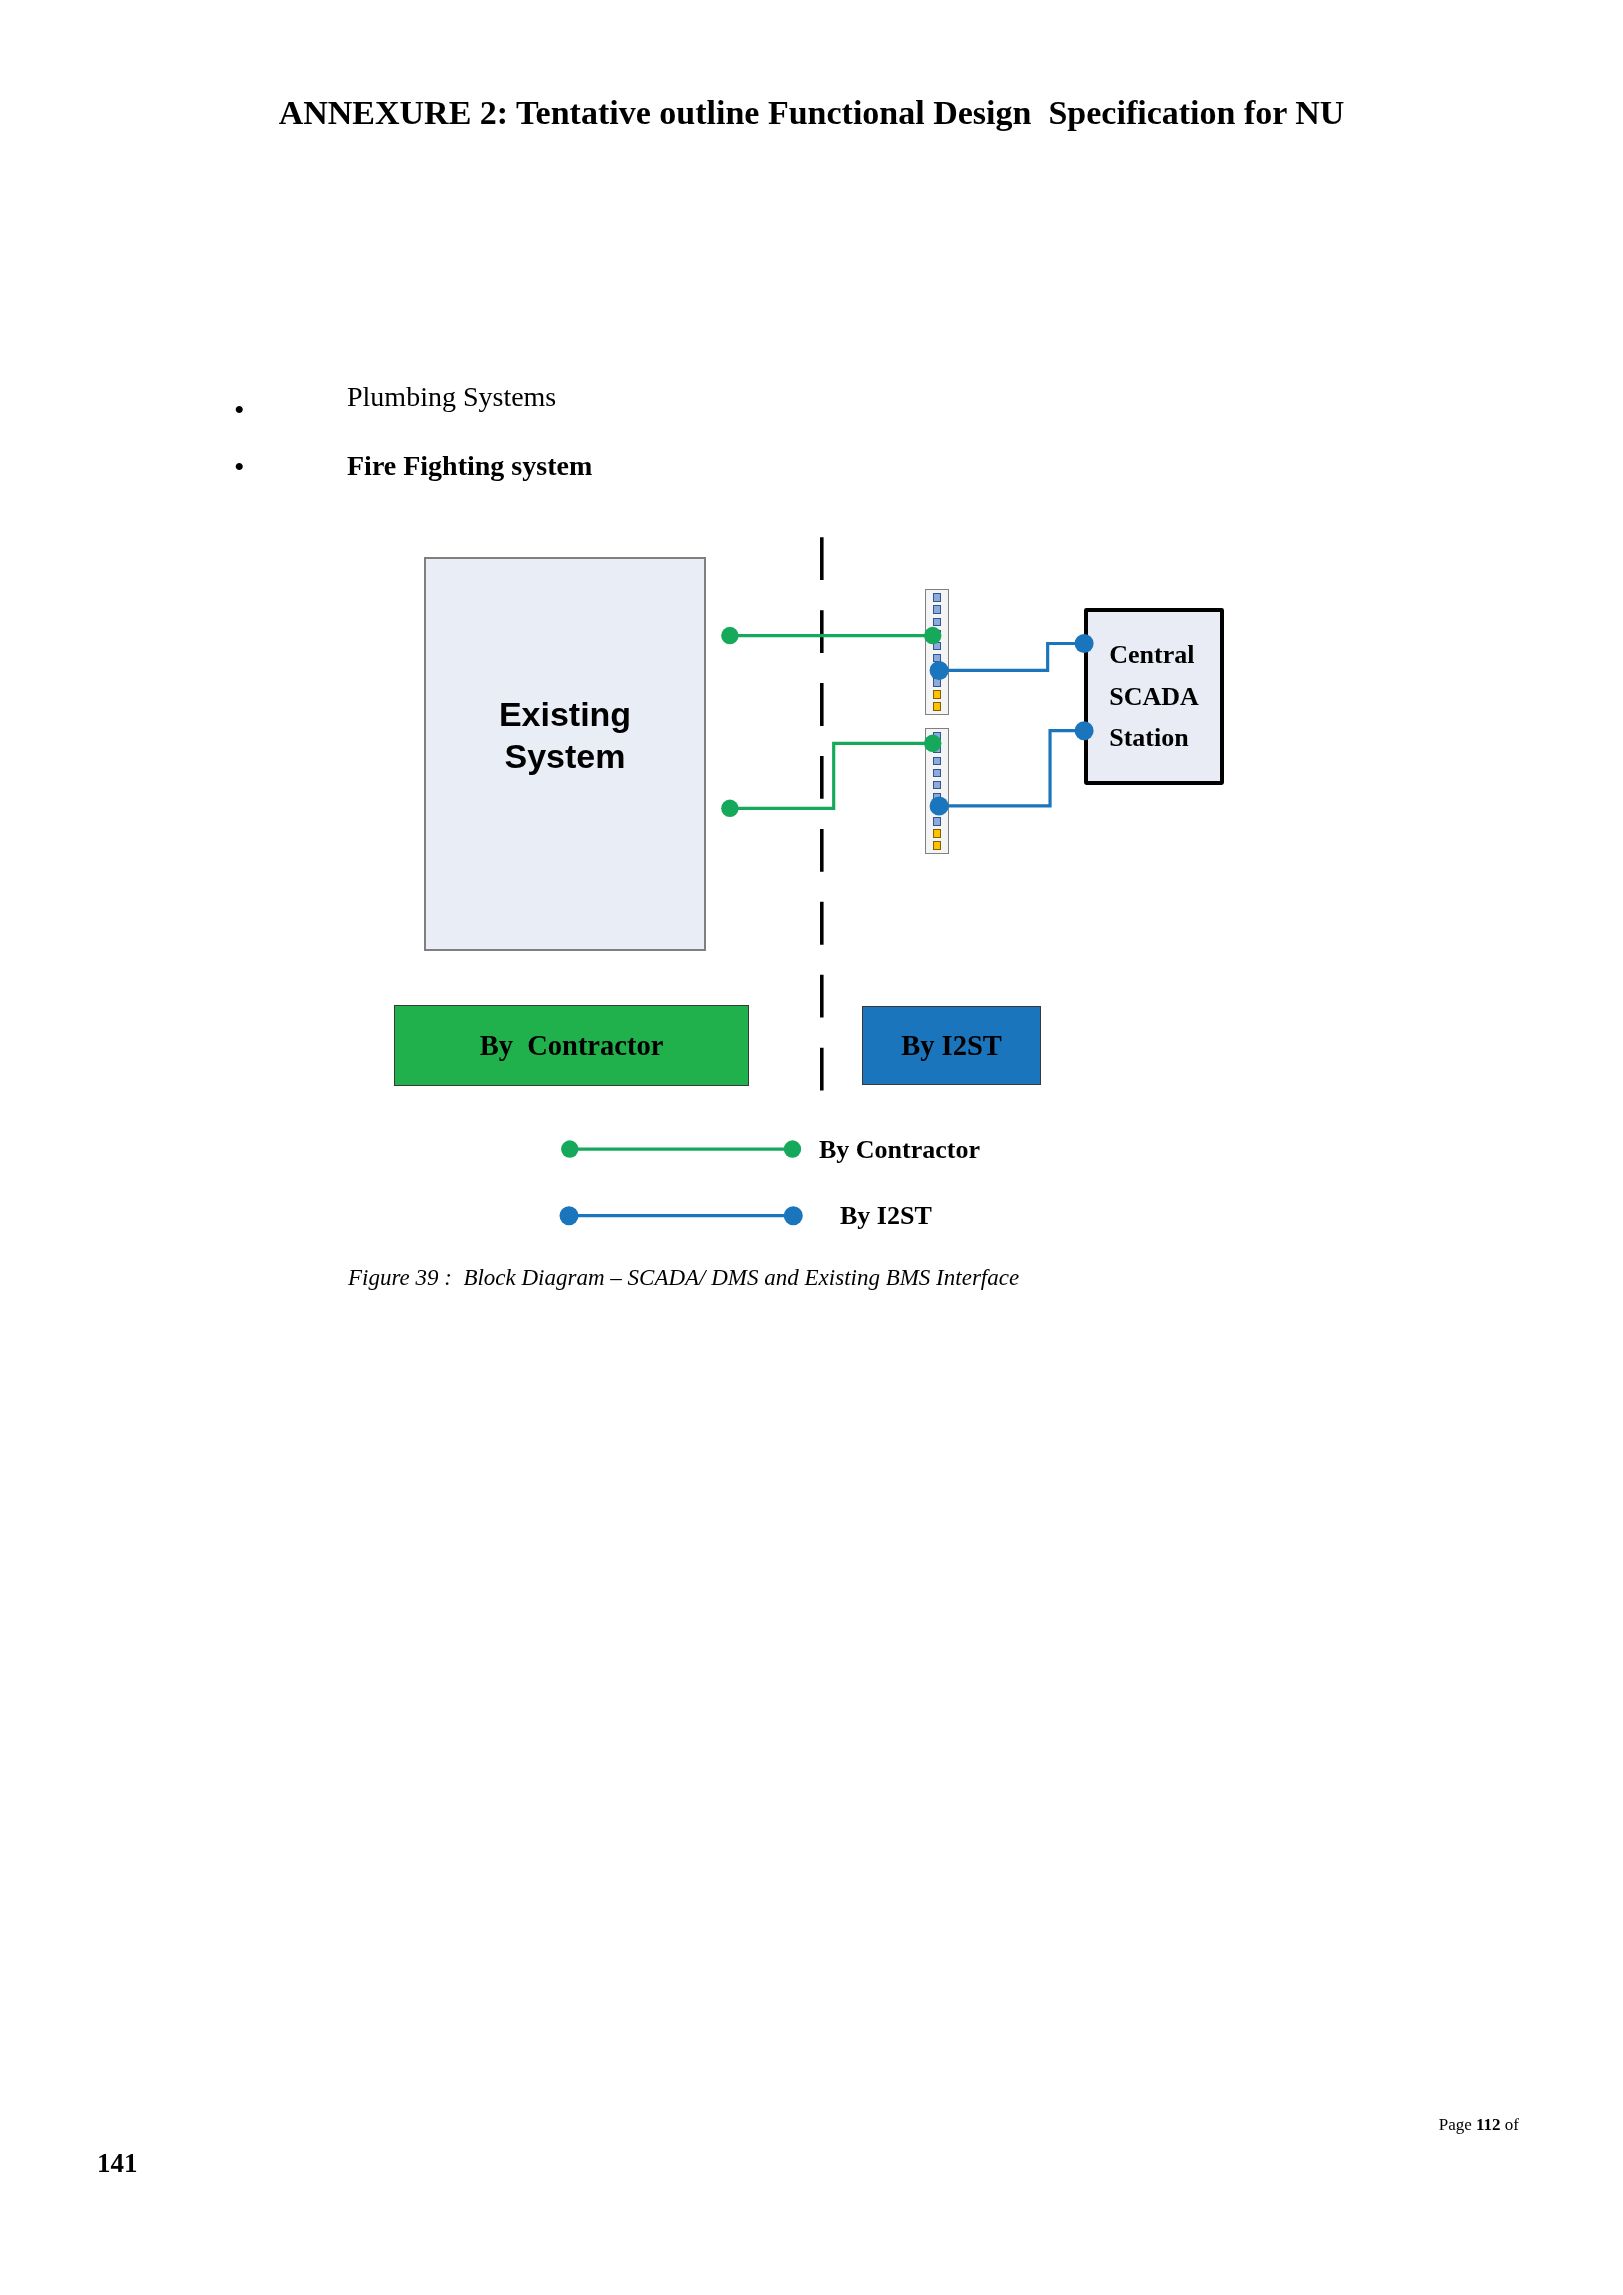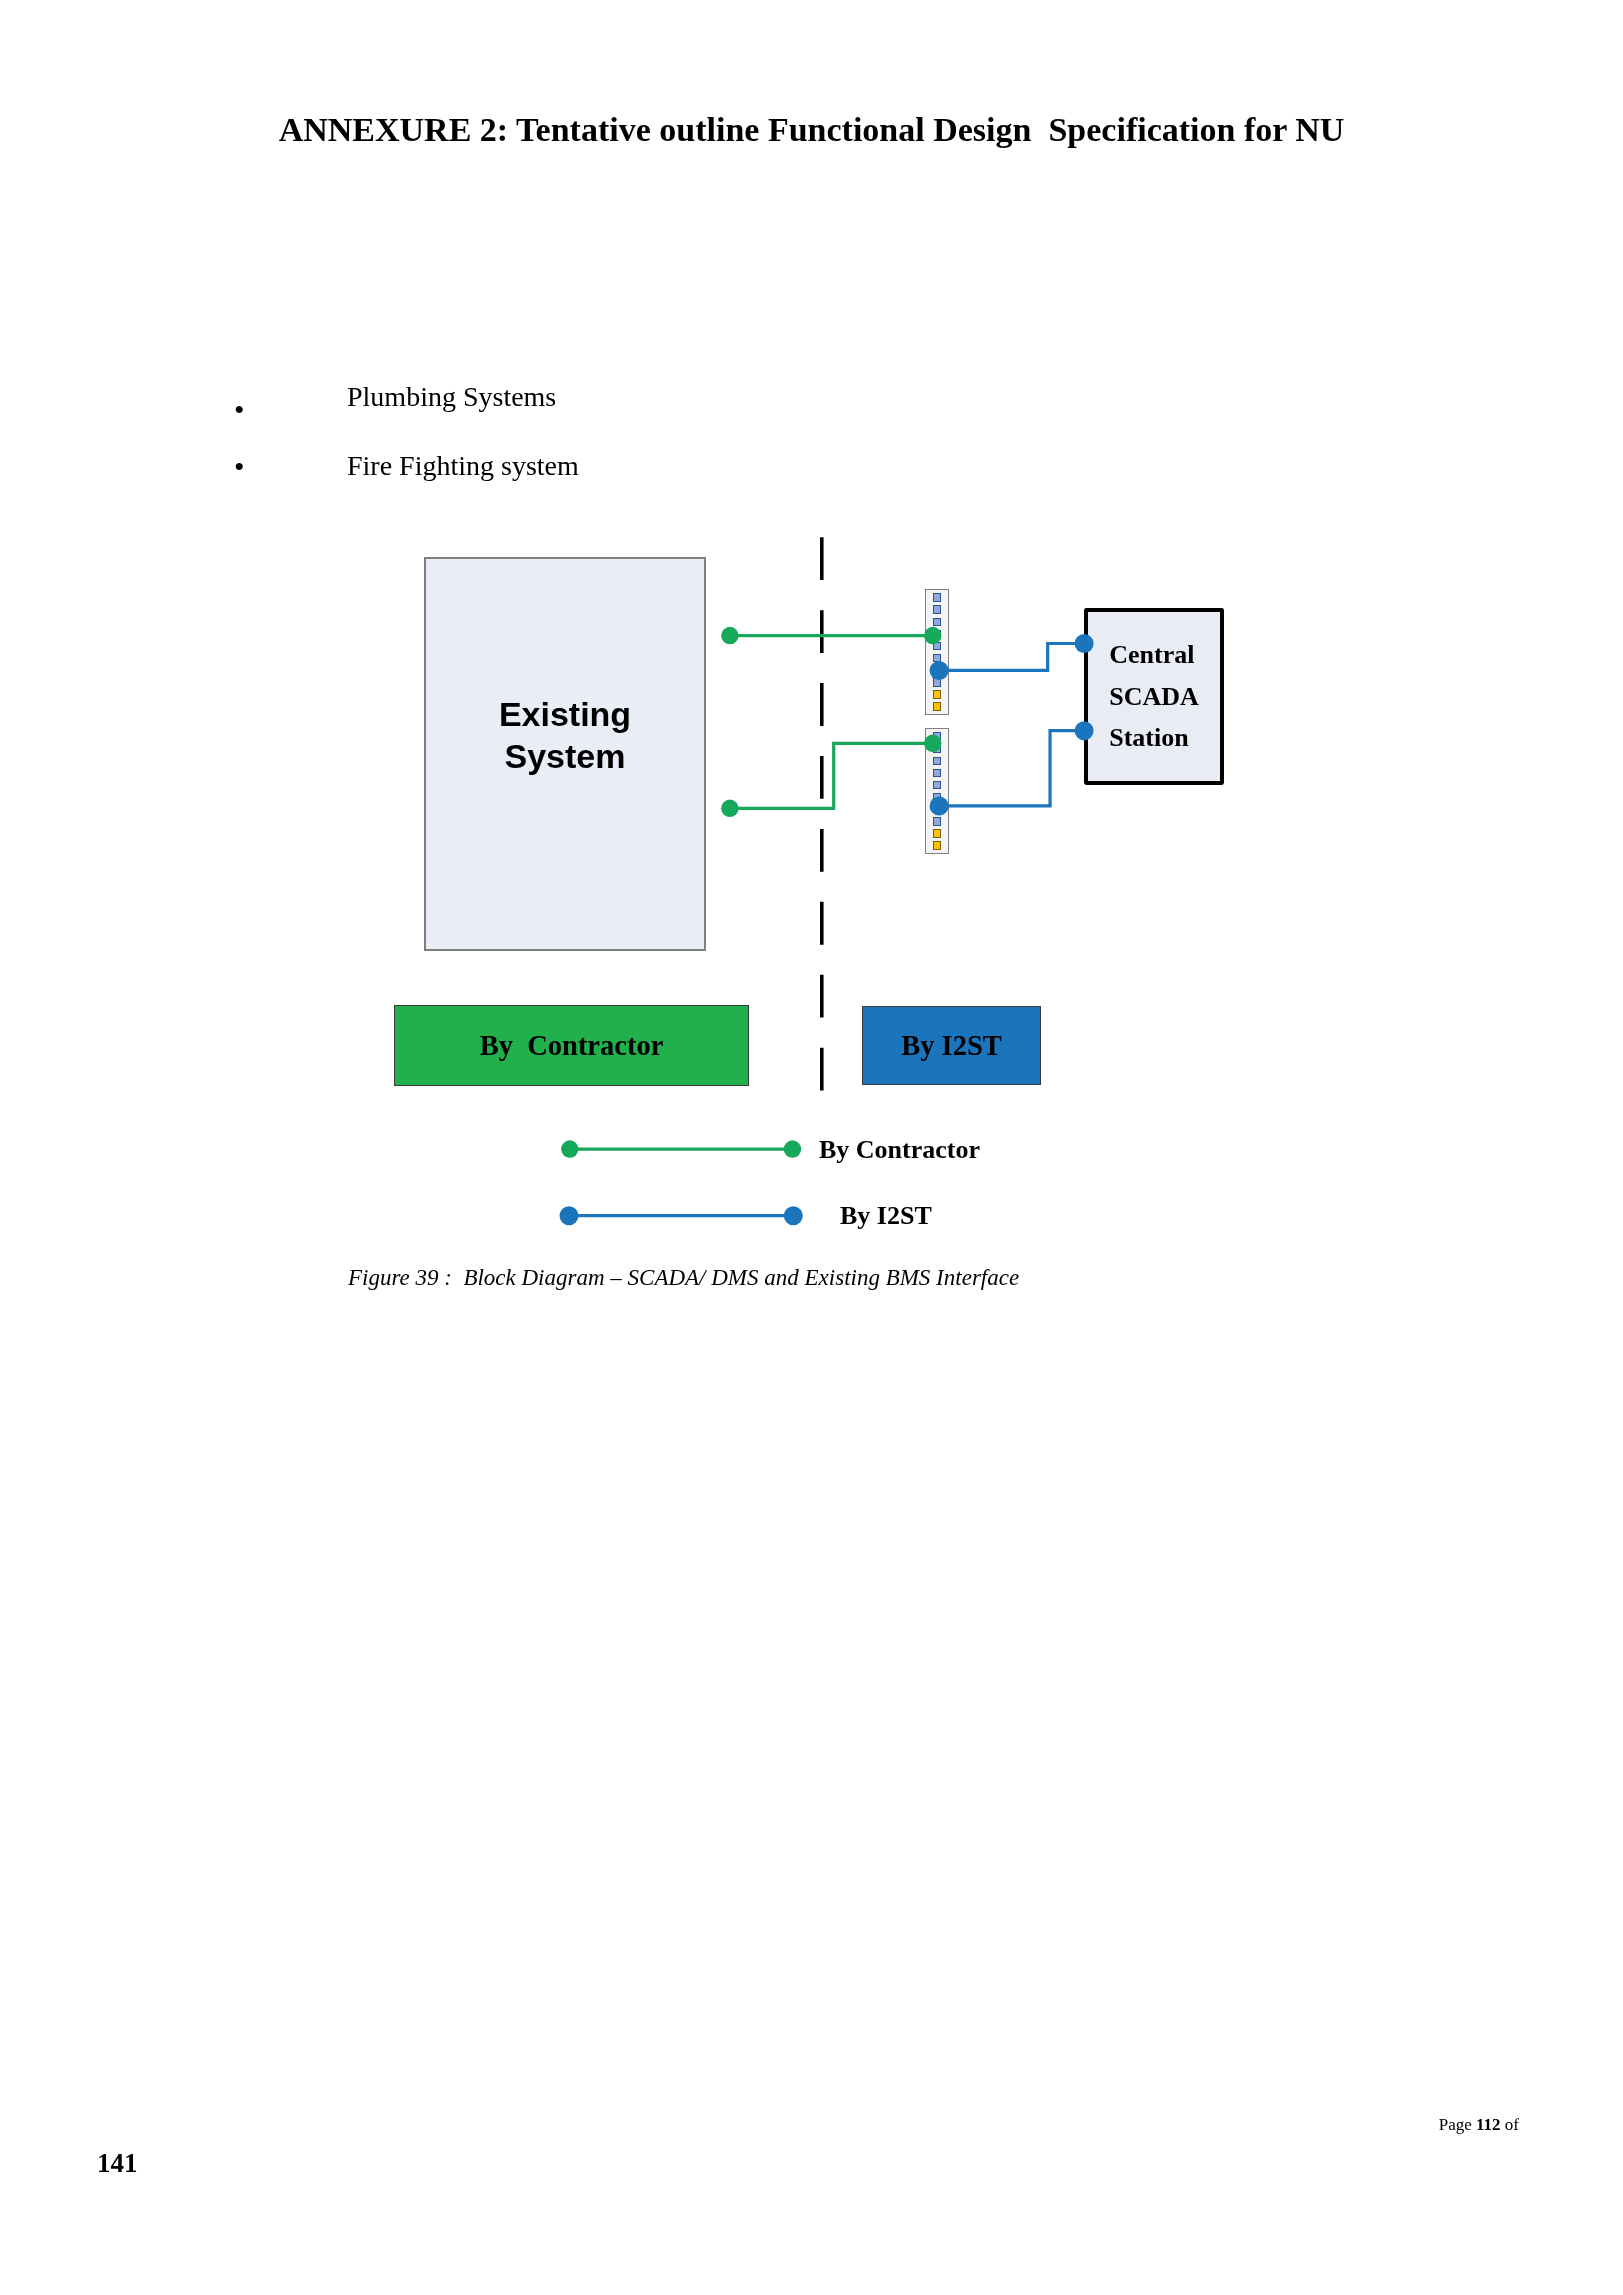--- a/index.html
+++ b/index.html
@@ -6,21 +6,21 @@
   .page{
     position:relative;width:1623px;height:2295px;background:#ffffff;
     margin:0 auto;overflow:hidden;
     font-family:"Liberation Serif", serif;color:#000;
   }
   .abs{position:absolute;}
   .prespace{white-space:pre;}
   .preline{white-space:pre-line;}
 
   .title{
-    left:0;right:0;top:111px;text-align:center;
+    left:0;right:0;top:94px;text-align:center;
     font-size:34px;font-weight:bold;letter-spacing:0px;
   }
 
   .bullet-marker{font-size:30px;line-height:30px;}
   .bullet-label{font-size:28px;line-height:33px;}
 
   
   .existing-box{
     left:424px;top:557px;width:282px;height:394px;
     background:#e9edf6;border:2px solid #7f7f7f;box-sizing:border-box;
@@ -81,21 +81,21 @@
 <body>
 
 <div class="page">
 
   <div class="abs title prespace">ANNEXURE 2: Tentative outline Functional Design  Specification for NU</div>
 
   <div>
     <span class="abs bullet-marker" style="left:234px;top:395px;">•</span>
     <span class="abs bullet-label" style="left:347px;top:380px;">Plumbing Systems</span>
     <span class="abs bullet-marker" style="left:234px;top:452px;">•</span>
-    <span class="abs bullet-label" style="left:347px;top:449px;">Fire Fighting system</span>
+    <span class="abs bullet-label" style="left:347px;top:449px;font-weight:bold;">Fire Fighting system</span>
   </div>
 
   <div>
 
     <div class="abs existing-box">
       <div class="existing-label preline">Existing
 System</div>
     </div>
 
     <div class="abs strip strip-top">

